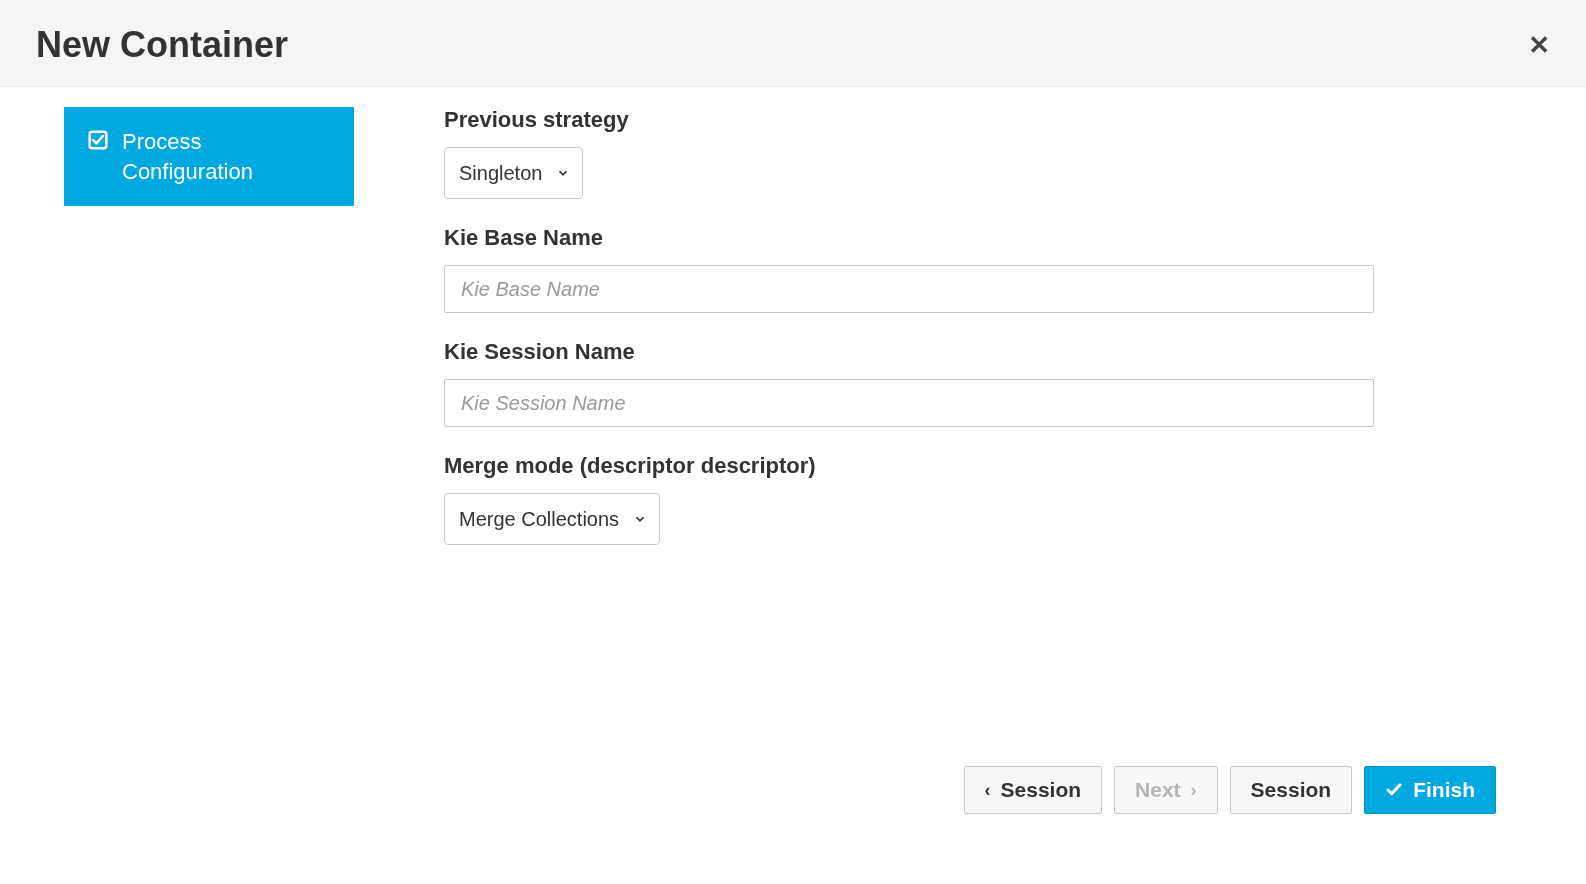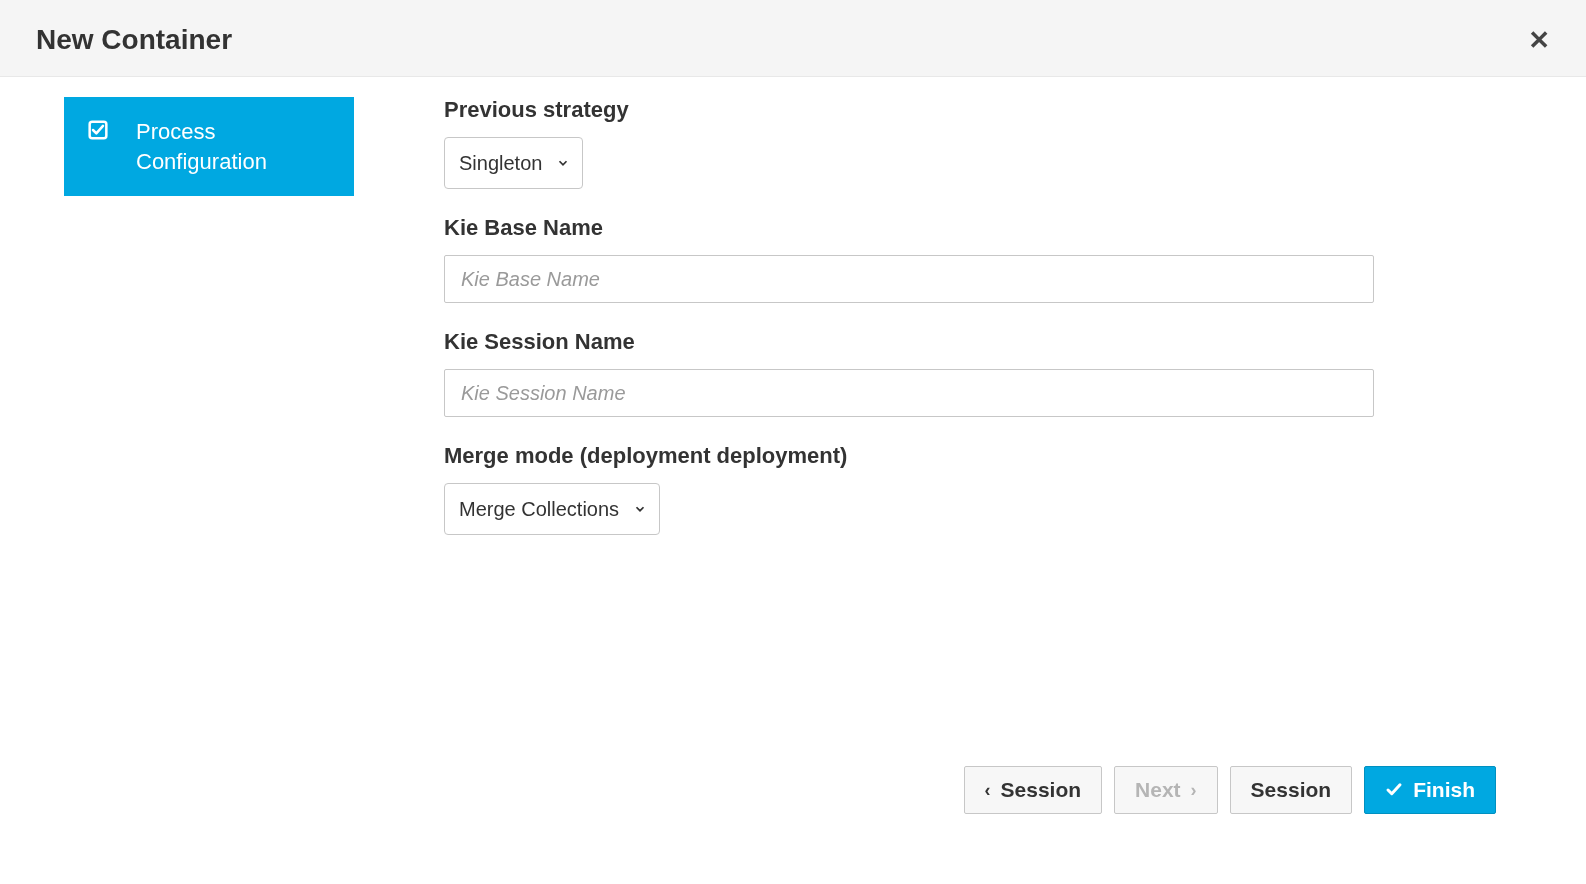--- a/index.html
+++ b/index.html
@@ -13,21 +13,21 @@
   .header {
     background: #f5f5f5;
     border-bottom: 1px solid #e8e8e8;
     padding: 24px 36px 20px 36px;
     display: flex;
     align-items: center;
     justify-content: space-between;
   }
   .header h1 {
     margin: 0;
-    font-size: 28px;
+    font-size: 36px;
     font-weight: 700;
     color: #333;
     text-align: center;
   }
   .close-icon {
     font-size: 26px;
     font-weight: 700;
     color: #444;
     cursor: pointer;
     line-height: 1;
@@ -53,21 +53,20 @@
     margin-right: 14px;
     margin-top: 3px;
     flex-shrink: 0;
   }
   .step-inactive {
     color: #0099d3;
   }
   .step-active {
     background: #00a8e1;
     color: #ffffff;
-    gap: 14px;
   }
   .main {
     flex: 1;
     max-width: 930px;
   }
   .form-group { margin-bottom: 26px; }
   .form-label {
     font-size: 22px;
     font-weight: 700;
     color: #333;
@@ -181,21 +180,21 @@
       <label class="form-label">Kie Base Name</label>
       <input class="text-input" type="text" placeholder="Kie Base Name" style="">
     </div>
 
     <div class="form-group">
       <label class="form-label">Kie Session Name</label>
       <input class="text-input" type="text" placeholder="Kie Session Name" style="">
     </div>
 
     <div class="form-group">
-      <label class="form-label">Merge mode (deployment deployment)</label>
+      <label class="form-label">Merge mode (descriptor descriptor)</label>
       <div class="select-wrap">
         <span>Merge Collections</span>
         <span class="select-caret">
           <svg width="14" height="14" viewBox="0 0 24 24" fill="none" stroke="#333" stroke-width="3">
               <path d="M6 9 l6 6 l6 -6"></path>
             </svg>
         </span>
       </div>
     </div>
   </div>

